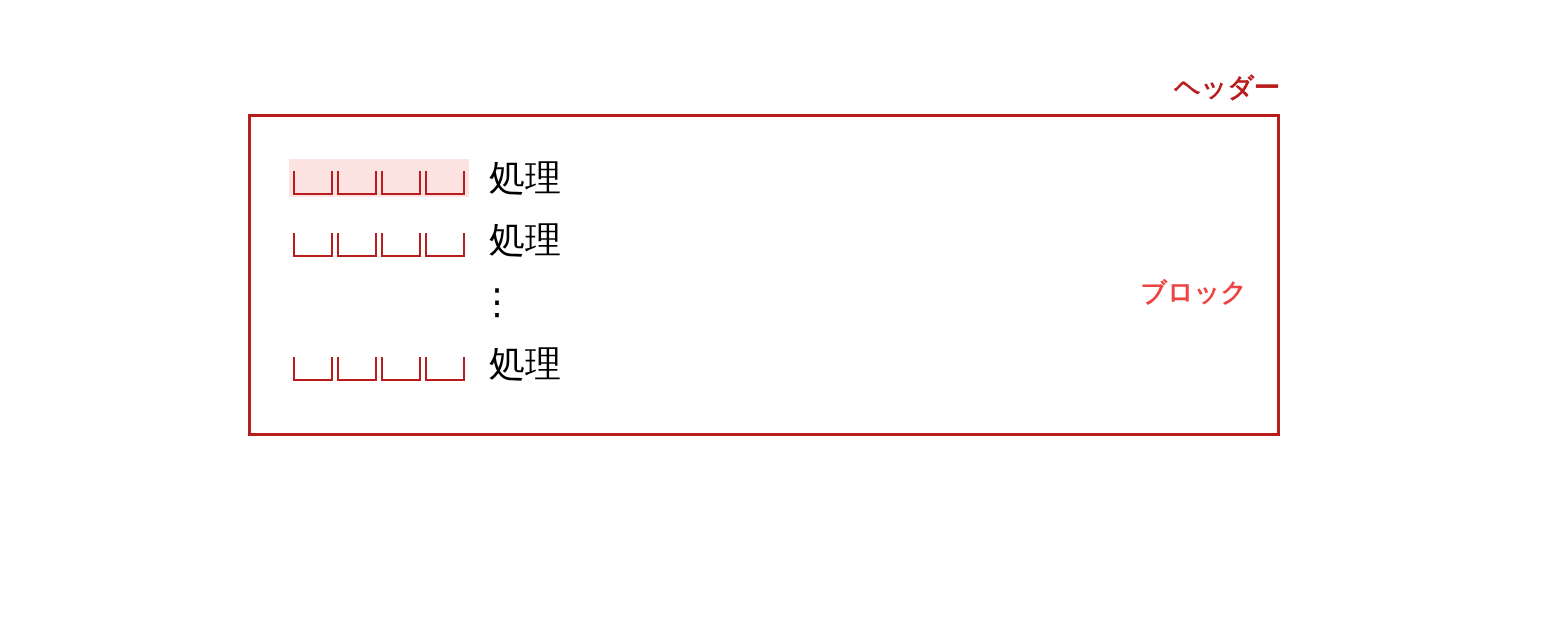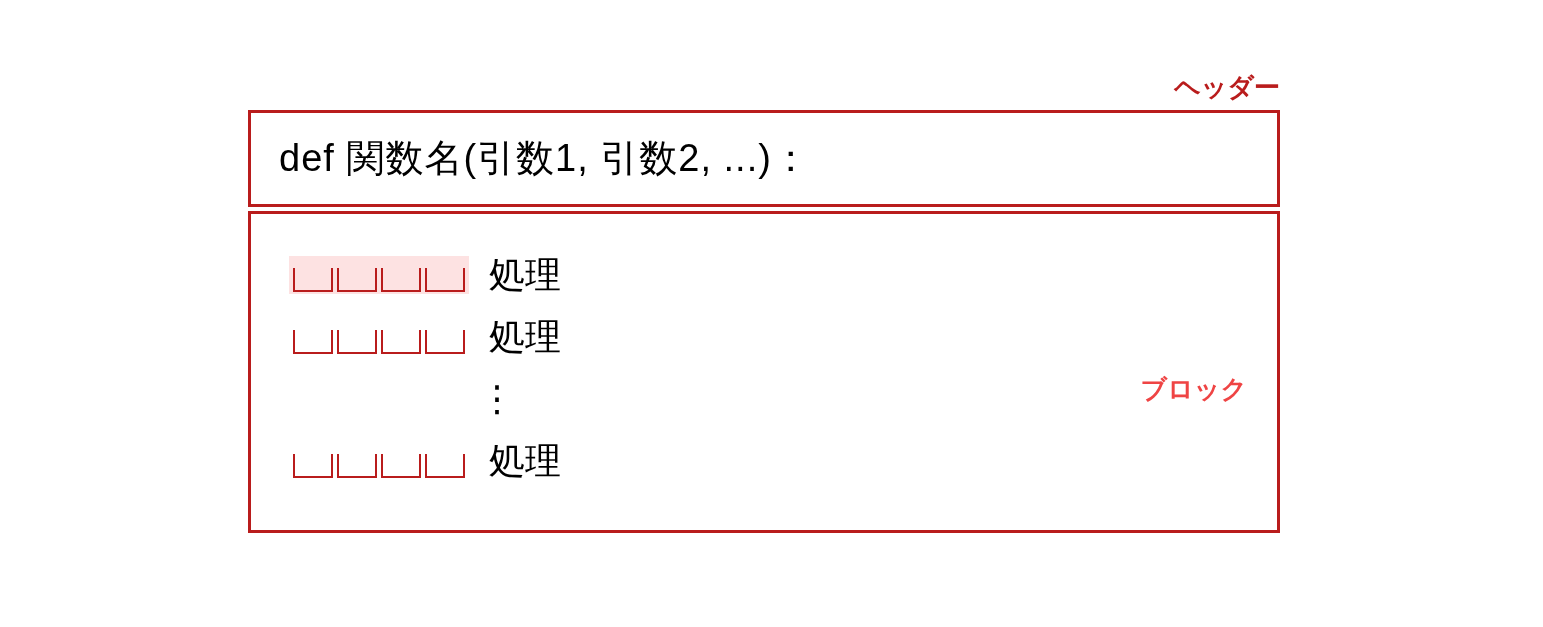--- a/index.html
+++ b/index.html
@@ -93,23 +93,20 @@
       margin-left: 180px;
       letter-spacing: 0;
     }
   </style>
 </head>
 <body>
 
 <div class="container">
   <div class="header-label">ヘッダー</div>
 
-  <div class="header-box">
-    <div class="header-text">def 関数名(引数1, 引数2, ...)：</div>
-  </div>
 
   <div class="block-box">
     <div class="block-label">ブロック</div>
     <div id="block-lines">
         <div class="code-line">
           <span class="indent-spaces highlighted">
             <span class="space-mark"></span>
             <span class="space-mark"></span>
             <span class="space-mark"></span>
             <span class="space-mark"></span>

